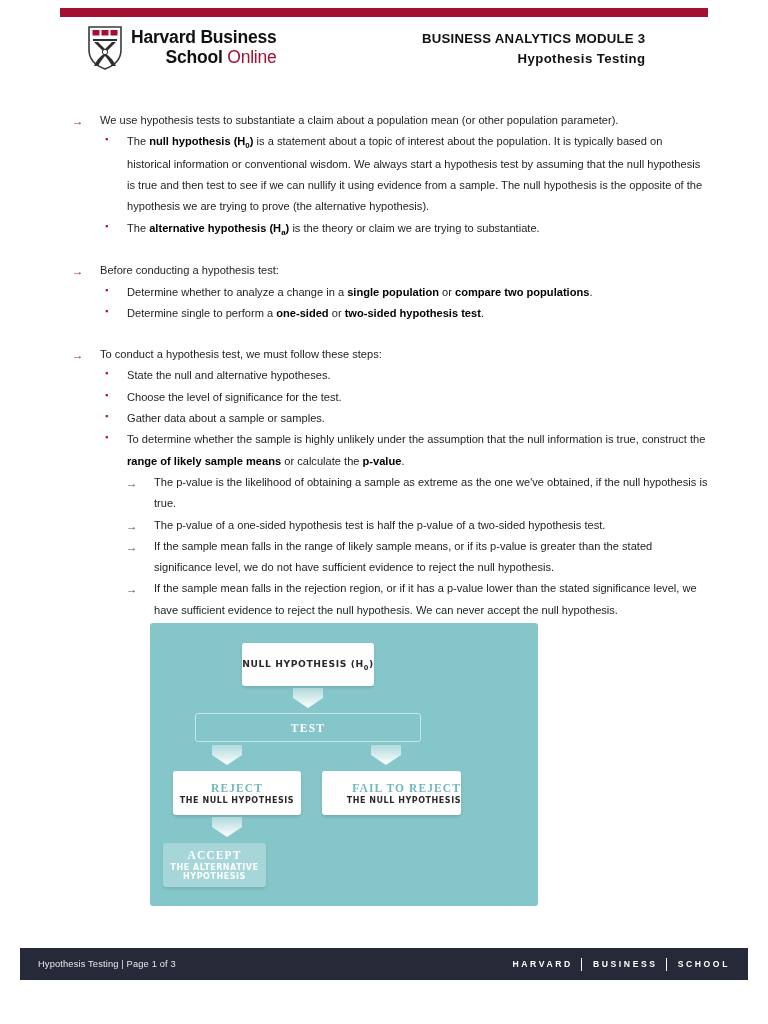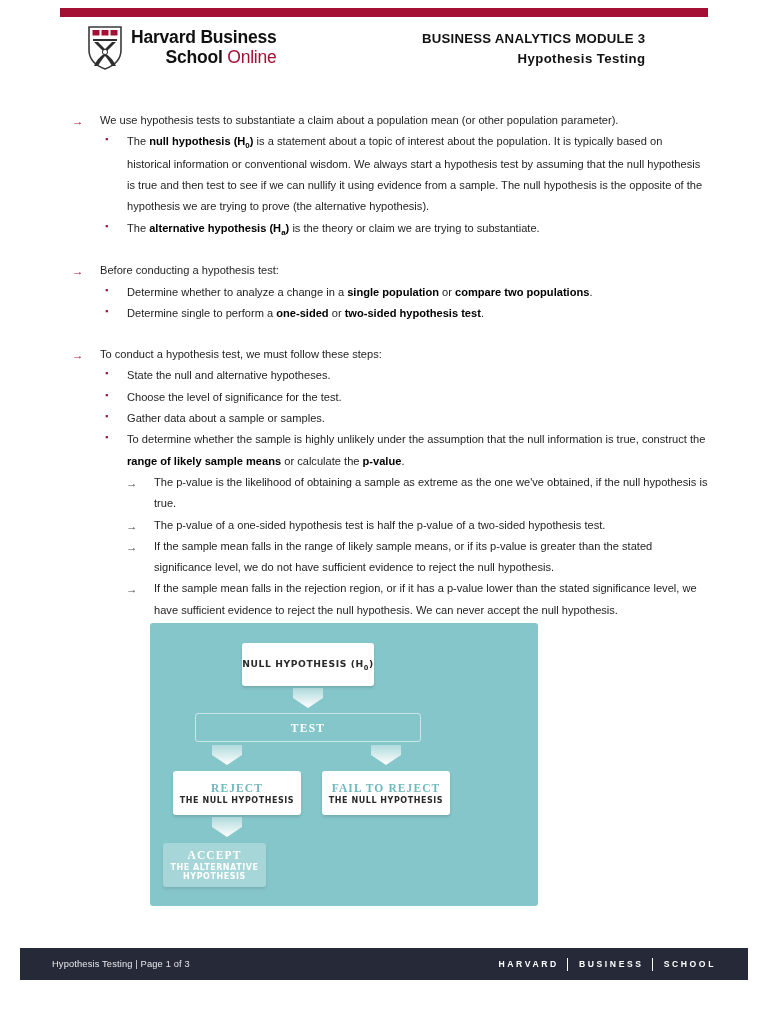--- a/index.html
+++ b/index.html
@@ -115,21 +115,21 @@
   }
 
   #box-null   { left: 92px;  top: 20px;  width: 132px; height: 43px; }
   #box-test   { left: 45px;  top: 90px;  width: 226px; height: 29px;
                 background: transparent; box-shadow: none;
                 border: 1px solid rgba(255,255,255,0.55); }
   #box-test .big {
     color: #ffffff; font-size: 11.5px; letter-spacing: 1.3px; margin: 0;
   }
   #box-reject { left: 23px;  top: 148px; width: 128px; height: 44px; }
-  #box-fail   { left: 172px; top: 148px; width: 128px; height: 44px; }
+  #box-fail   { left: 172px; top: 148px; width: 139px; height: 44px; align-items: flex-end; }
   #box-accept { left: 13px;  top: 220px; width: 103px; height: 44px;
                 background: #a6d6d8; box-shadow: 0 2px 3px rgba(0,0,0,0.10); }
   #box-accept .big { color: #ffffff; }
   #box-accept .sub { color: #ffffff; }
 
   .arrow {
     position: absolute;
     width: 30px; height: 20px;
     background: linear-gradient(to bottom, rgba(255,255,255,0.35), #ffffff);
     clip-path: polygon(0 0, 100% 0, 100% 50%, 50% 100%, 0 50%);
@@ -140,21 +140,21 @@
   #arrow-rej-acc     { left: 62px;  top: 194px; }
 
   
   .footer {
     position: absolute;
     left: 20px; top: 948px;
     width: 728px; height: 32px;
     background: #262a38;
     display: flex; align-items: center;
     justify-content: space-between;
-    padding: 0 32px;
+    padding: 0 18px;
   }
   .footer-left {
     color: #e8e8ec; font-size: 9.3px; letter-spacing: 0.15px;
   }
   .footer-right {
     display: flex; align-items: center;
     color: #ffffff; font-size: 8.6px; font-weight: bold;
     letter-spacing: 2.6px;
   }
   .footer-right .sep {

